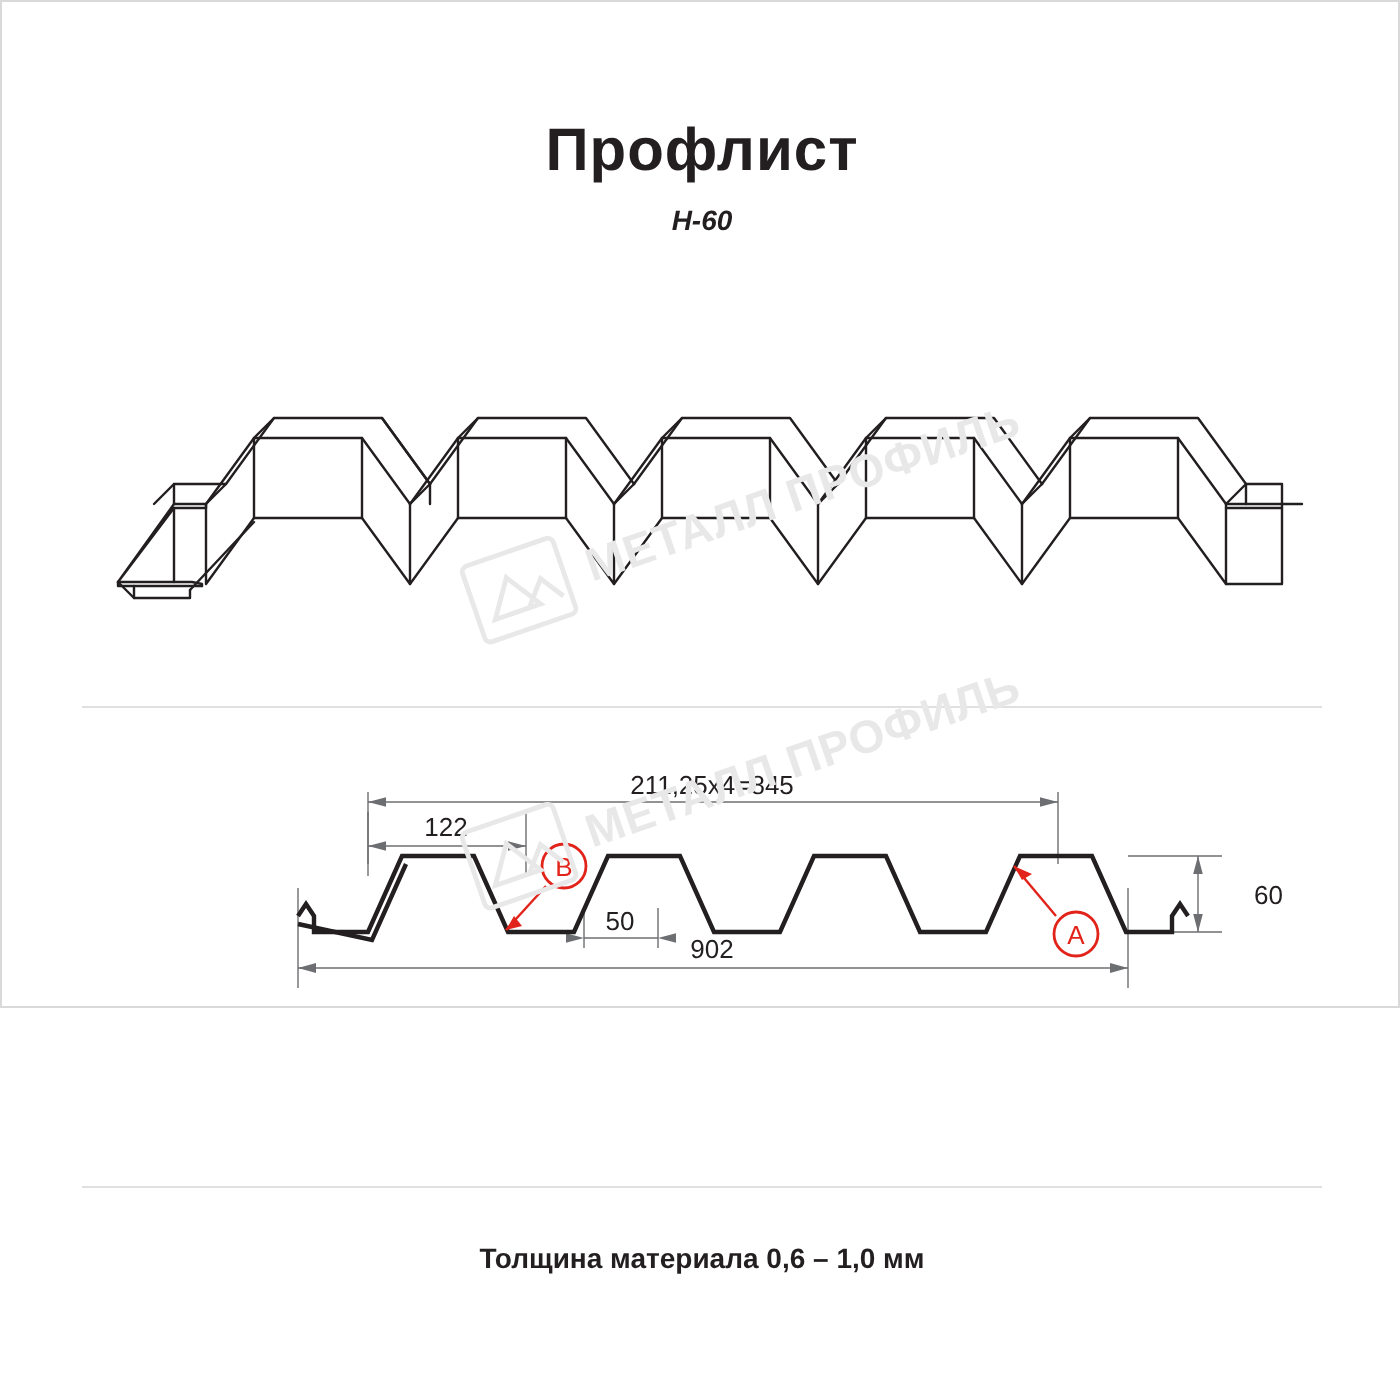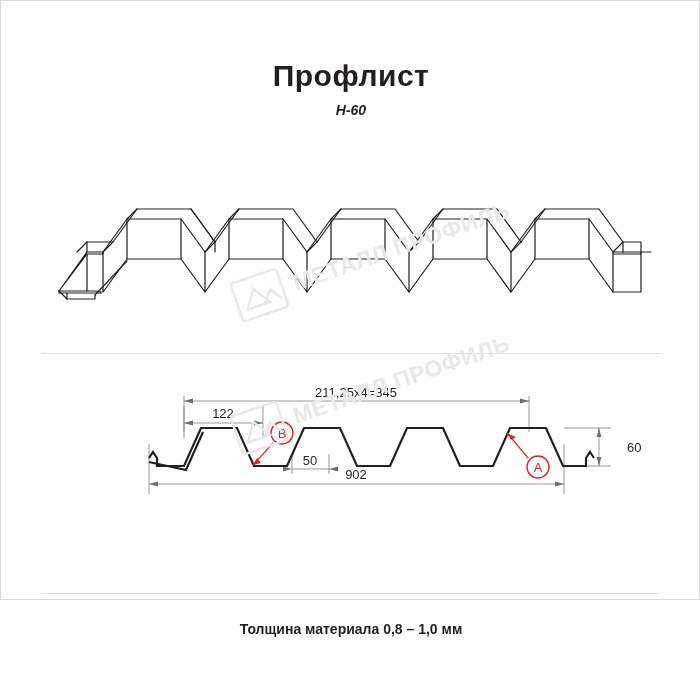--- a/index.html
+++ b/index.html
@@ -12,21 +12,21 @@
     height: 700px;
     font-family: "Liberation Sans", sans-serif;
     color: #231f20;
     position: relative;
     overflow: hidden;
   }
   .page {
     position: absolute;
     left: 0; top: 0;
     width: 700px;
-    height: 600px;
+    height: 504px;
     box-sizing: border-box;
     border: 1px solid #d9d9d9;
     background: #fff;
   }
   .title {
     position: absolute;
     top: 58px;
     left: 0;
     width: 700px;
     text-align: center;
@@ -279,15 +279,15 @@
         <g class="wm-shape" transform="translate(6,10)">
           <rect x="0" y="0" width="48" height="40" rx="3"></rect>
           <path d="M8 30 L20 12 L32 30 Z"></path>
           <path d="M26 30 L36 18 L44 30"></path>
         </g>
         <text class="wm-text" x="66" y="38">МЕТАЛЛ ПРОФИЛЬ</text>
       </g>
     </svg>
   </div>
 
-  <div class="footnote">Толщина материала 0,8 – 1,0 мм</div>
+  <div class="footnote">Толщина материала 0,6 – 1,0 мм</div>
 
 </div>
 
 </body></html>

